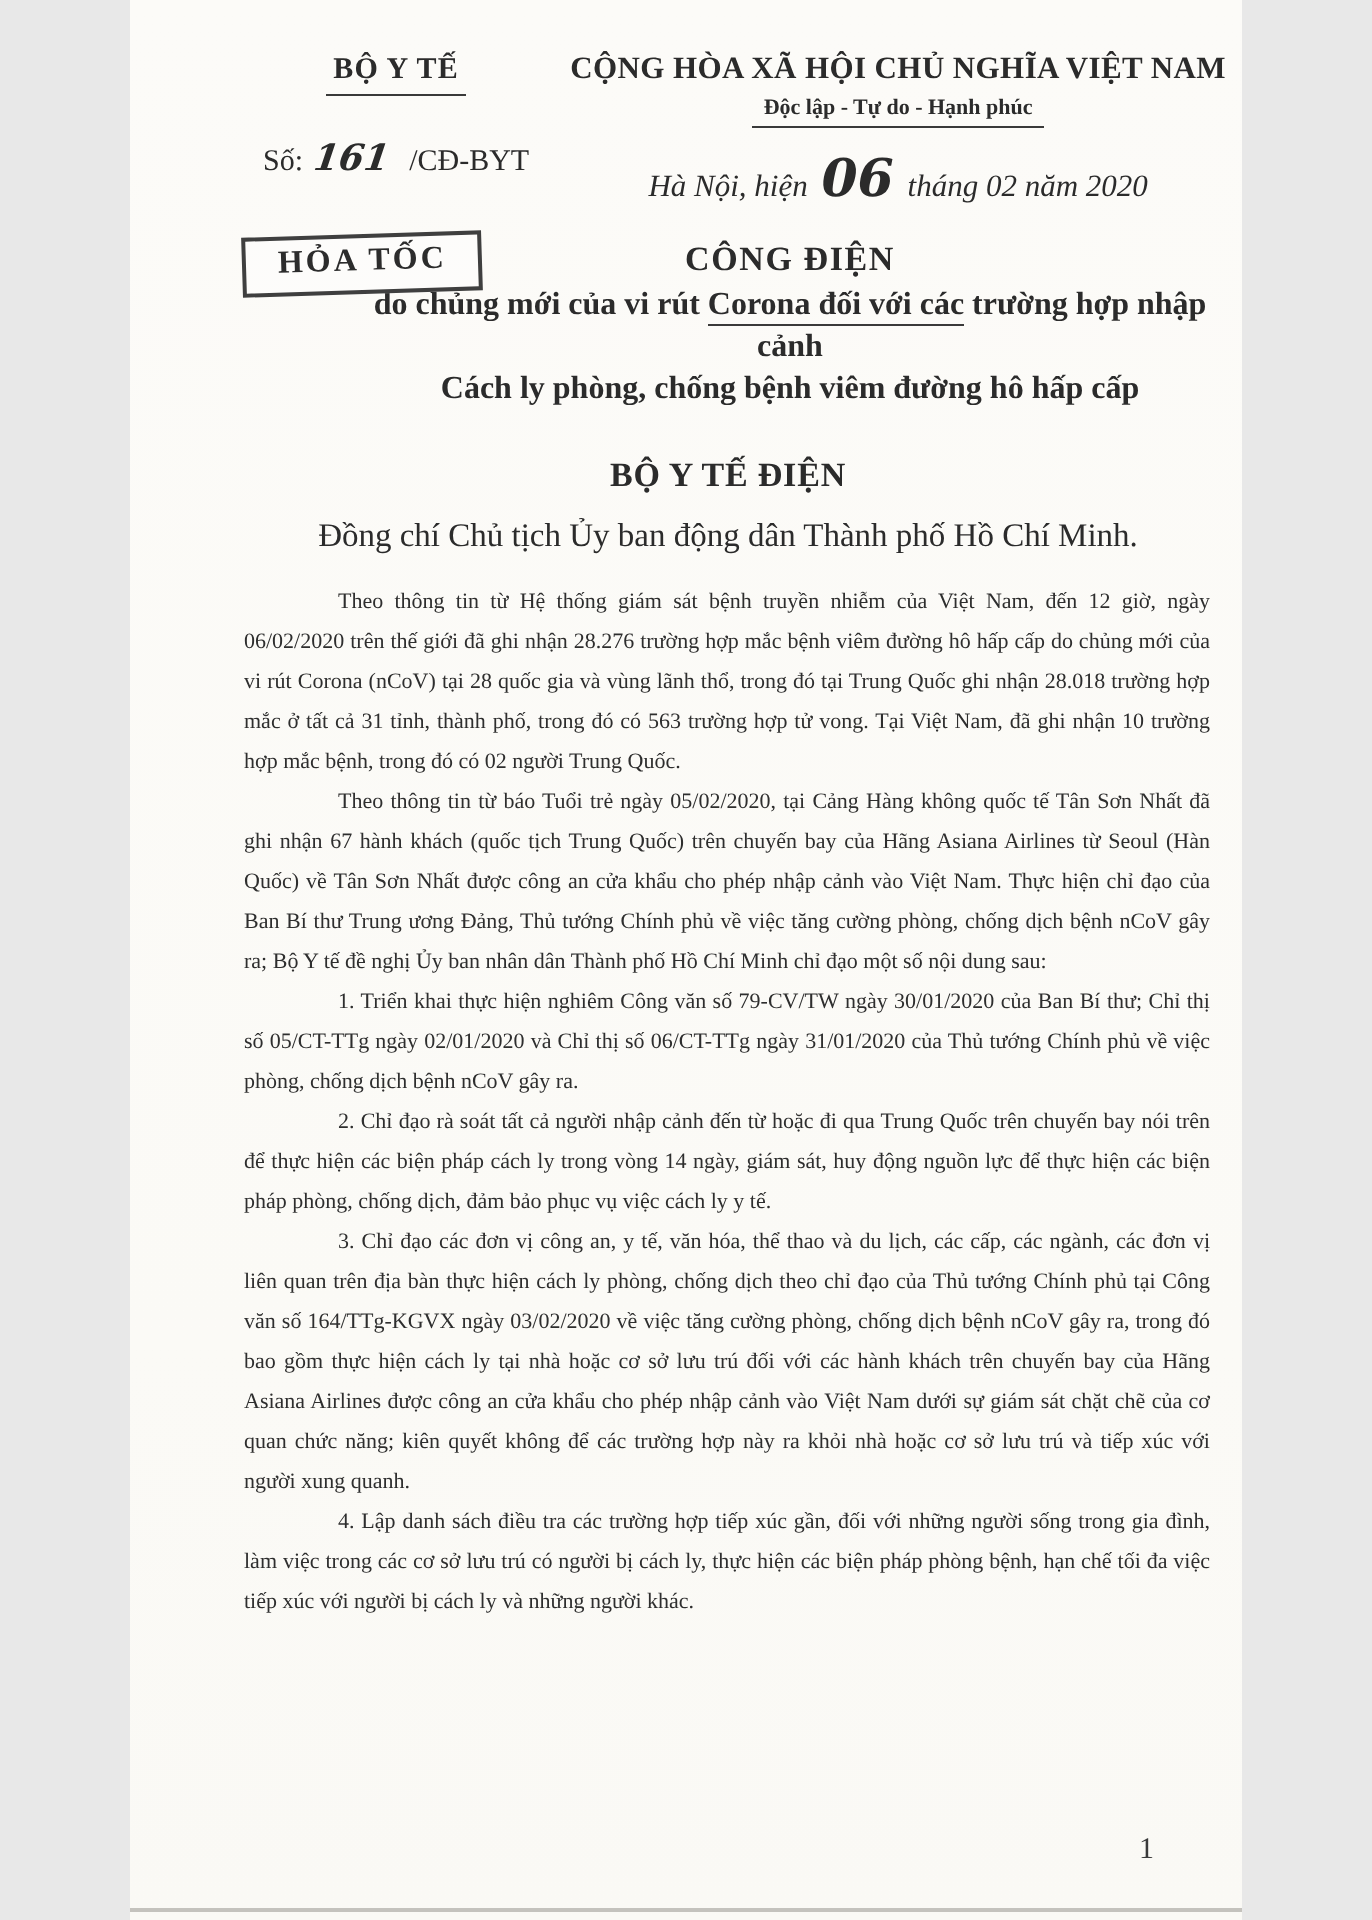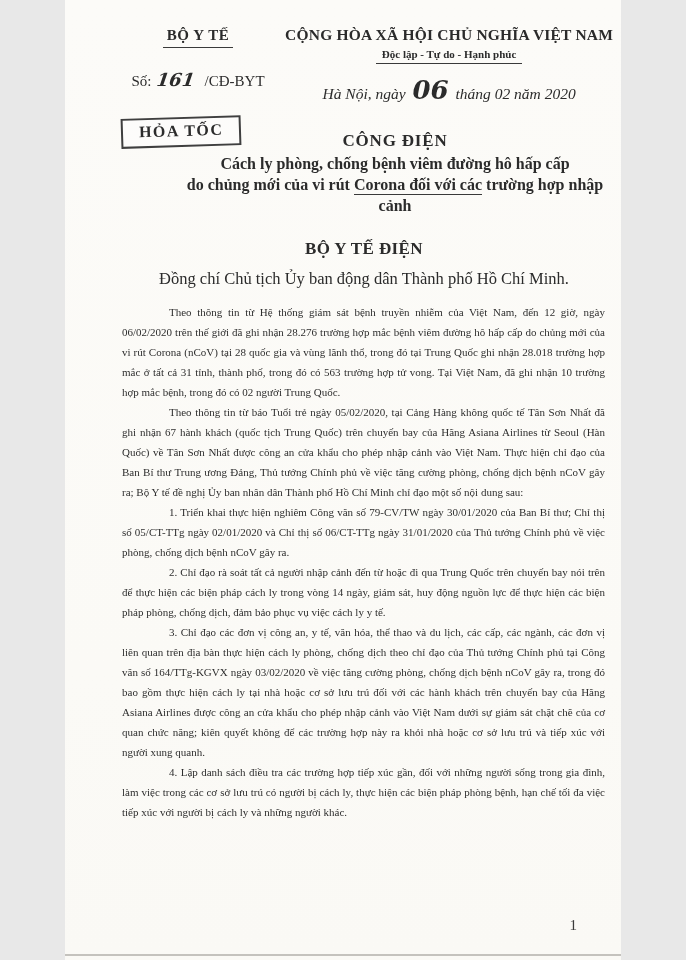--- a/index.html
+++ b/index.html
@@ -26,21 +26,21 @@
         border-bottom:1.5px solid #3a3a3a;padding:1px 6px 3px;margin-top:1px;}
   .date-line{font-style:italic;font-size:15.5px;margin-top:11px;white-space:nowrap;}
   .hand-day{font-weight:bold;font-size:26px;font-style:italic;display:inline-block;
             font-family:"DejaVu Serif",serif;padding:0 3px;}
   
   .stamp{position:absolute;left:56px;top:117px;
          border:2px solid #3f3f3f;padding:3px 16px 5px;
          font-weight:bold;font-size:16px;letter-spacing:1.5px;
          transform:rotate(-1.8deg);color:#2c2c2c;background:rgba(255,255,255,.4);}
   
-  .title-block{margin-top:26px;padding-left:104px;text-align:center;}
+  .title-block{margin-top:15px;padding-left:104px;text-align:center;}
   .doc-title{font-size:17px;font-weight:bold;letter-spacing:.8px;}
   .doc-subtitle{font-size:16px;font-weight:bold;line-height:21px;margin-top:2px;}
   .u-mid{border-bottom:1.5px solid #3a3a3a;padding-bottom:1px;}
   .sender{padding-left:42px;text-align:center;font-weight:bold;font-size:17px;
           letter-spacing:.4px;margin-top:23px;}
   .recipient{padding-left:42px;text-align:center;font-size:16.5px;margin-top:10px;}
   
   .body-text{margin-top:13px;padding:0 16px 0 57px;text-align:justify;
              font-size:11px;line-height:20px;color:#2e2e2e;}
   .para{margin:0;text-indent:47px;}
@@ -61,34 +61,34 @@
         <span class="hand-num">161</span>
         <span>/CĐ-BYT</span>
       </div>
     </div>
     <div class="header-right">
       <div class="nat1">CỘNG HÒA XÃ HỘI CHỦ NGHĨA VIỆT NAM</div>
       <div>
         <span class="nat2">Độc lập - Tự do - Hạnh phúc</span>
       </div>
       <div class="date-line">
-        <span>Hà Nội, ngày</span>
+        <span>Hà Nội, hiện</span>
         <span class="hand-day">06</span>
         <span>tháng 02 năm 2020</span>
       </div>
     </div>
   </div>
 
   <div class="stamp">HỎA TỐC</div>
 
   <div class="title-block">
     <div class="doc-title">CÔNG ĐIỆN</div>
     <div class="doc-subtitle">
+      <div><span>do chủng mới của vi rút </span><span class="u-mid">Corona đối với các</span><span> trường hợp nhập cảnh</span></div>
       <div>Cách ly phòng, chống bệnh viêm đường hô hấp cấp</div>
-      <div><span>do chủng mới của vi rút </span><span class="u-mid">Corona đối với các</span><span> trường hợp nhập cảnh</span></div>
     </div>
   </div>
 
   <div class="sender">BỘ Y TẾ ĐIỆN</div>
   <div class="recipient">Đồng chí Chủ tịch Ủy ban động dân Thành phố Hồ Chí Minh.</div>
 
   <div class="body-text">
       <p class="para">Theo thông tin từ Hệ thống giám sát bệnh truyền nhiễm của Việt Nam, đến 12 giờ, ngày 06/02/2020 trên thế giới đã ghi nhận 28.276 trường hợp mắc bệnh viêm đường hô hấp cấp do chủng mới của vi rút Corona (nCoV) tại 28 quốc gia và vùng lãnh thổ, trong đó tại Trung Quốc ghi nhận 28.018 trường hợp mắc ở tất cả 31 tỉnh, thành phố, trong đó có 563 trường hợp tử vong. Tại Việt Nam, đã ghi nhận 10 trường hợp mắc bệnh, trong đó có 02 người Trung Quốc.</p>
       <p class="para">Theo thông tin từ báo Tuổi trẻ ngày 05/02/2020, tại Cảng Hàng không quốc tế Tân Sơn Nhất đã ghi nhận 67 hành khách (quốc tịch Trung Quốc) trên chuyến bay của Hãng Asiana Airlines từ Seoul (Hàn Quốc) về Tân Sơn Nhất được công an cửa khẩu cho phép nhập cảnh vào Việt Nam. Thực hiện chỉ đạo của Ban Bí thư Trung ương Đảng, Thủ tướng Chính phủ về việc tăng cường phòng, chống dịch bệnh nCoV gây ra; Bộ Y tế đề nghị Ủy ban nhân dân Thành phố Hồ Chí Minh chỉ đạo một số nội dung sau:</p>
       <p class="para">1. Triển khai thực hiện nghiêm Công văn số 79-CV/TW ngày 30/01/2020 của Ban Bí thư; Chỉ thị số 05/CT-TTg ngày 02/01/2020 và Chỉ thị số 06/CT-TTg ngày 31/01/2020 của Thủ tướng Chính phủ về việc phòng, chống dịch bệnh nCoV gây ra.</p>

